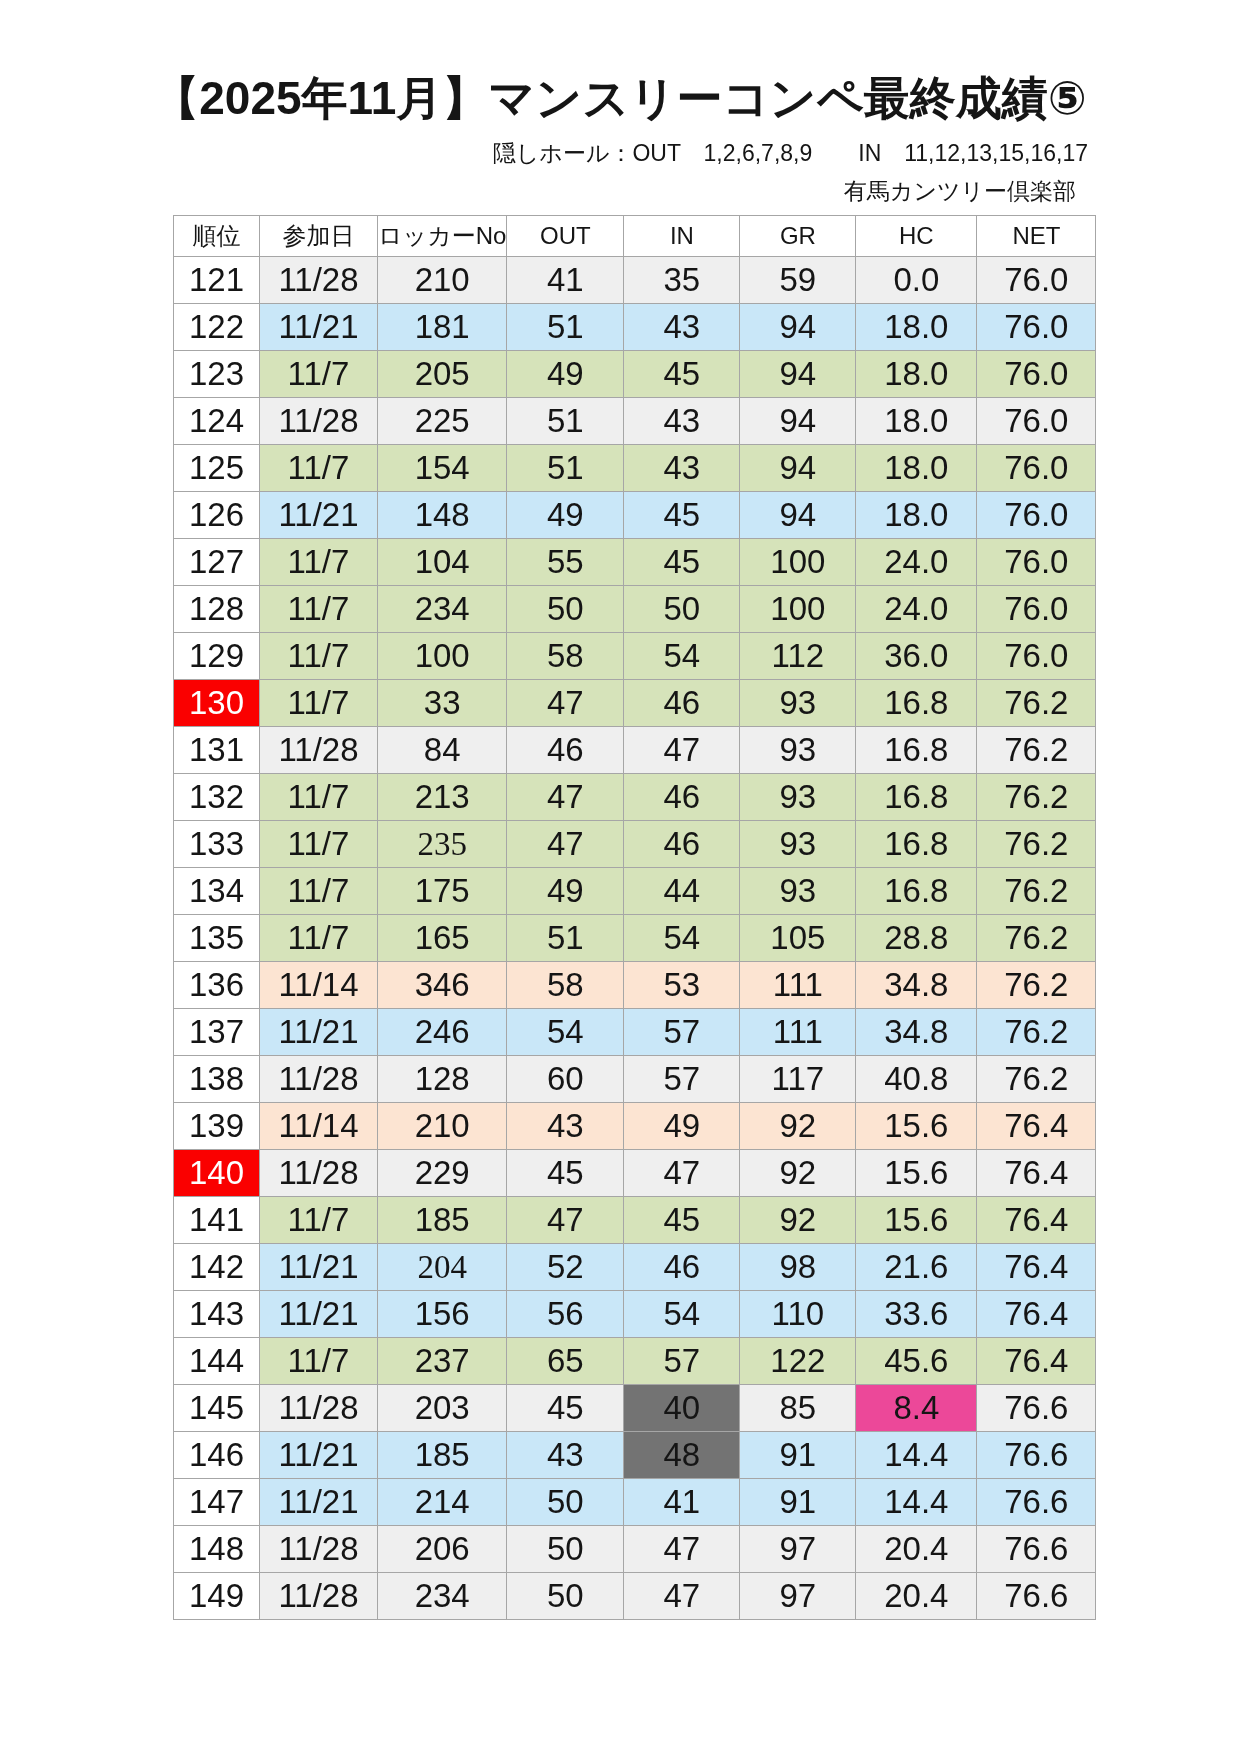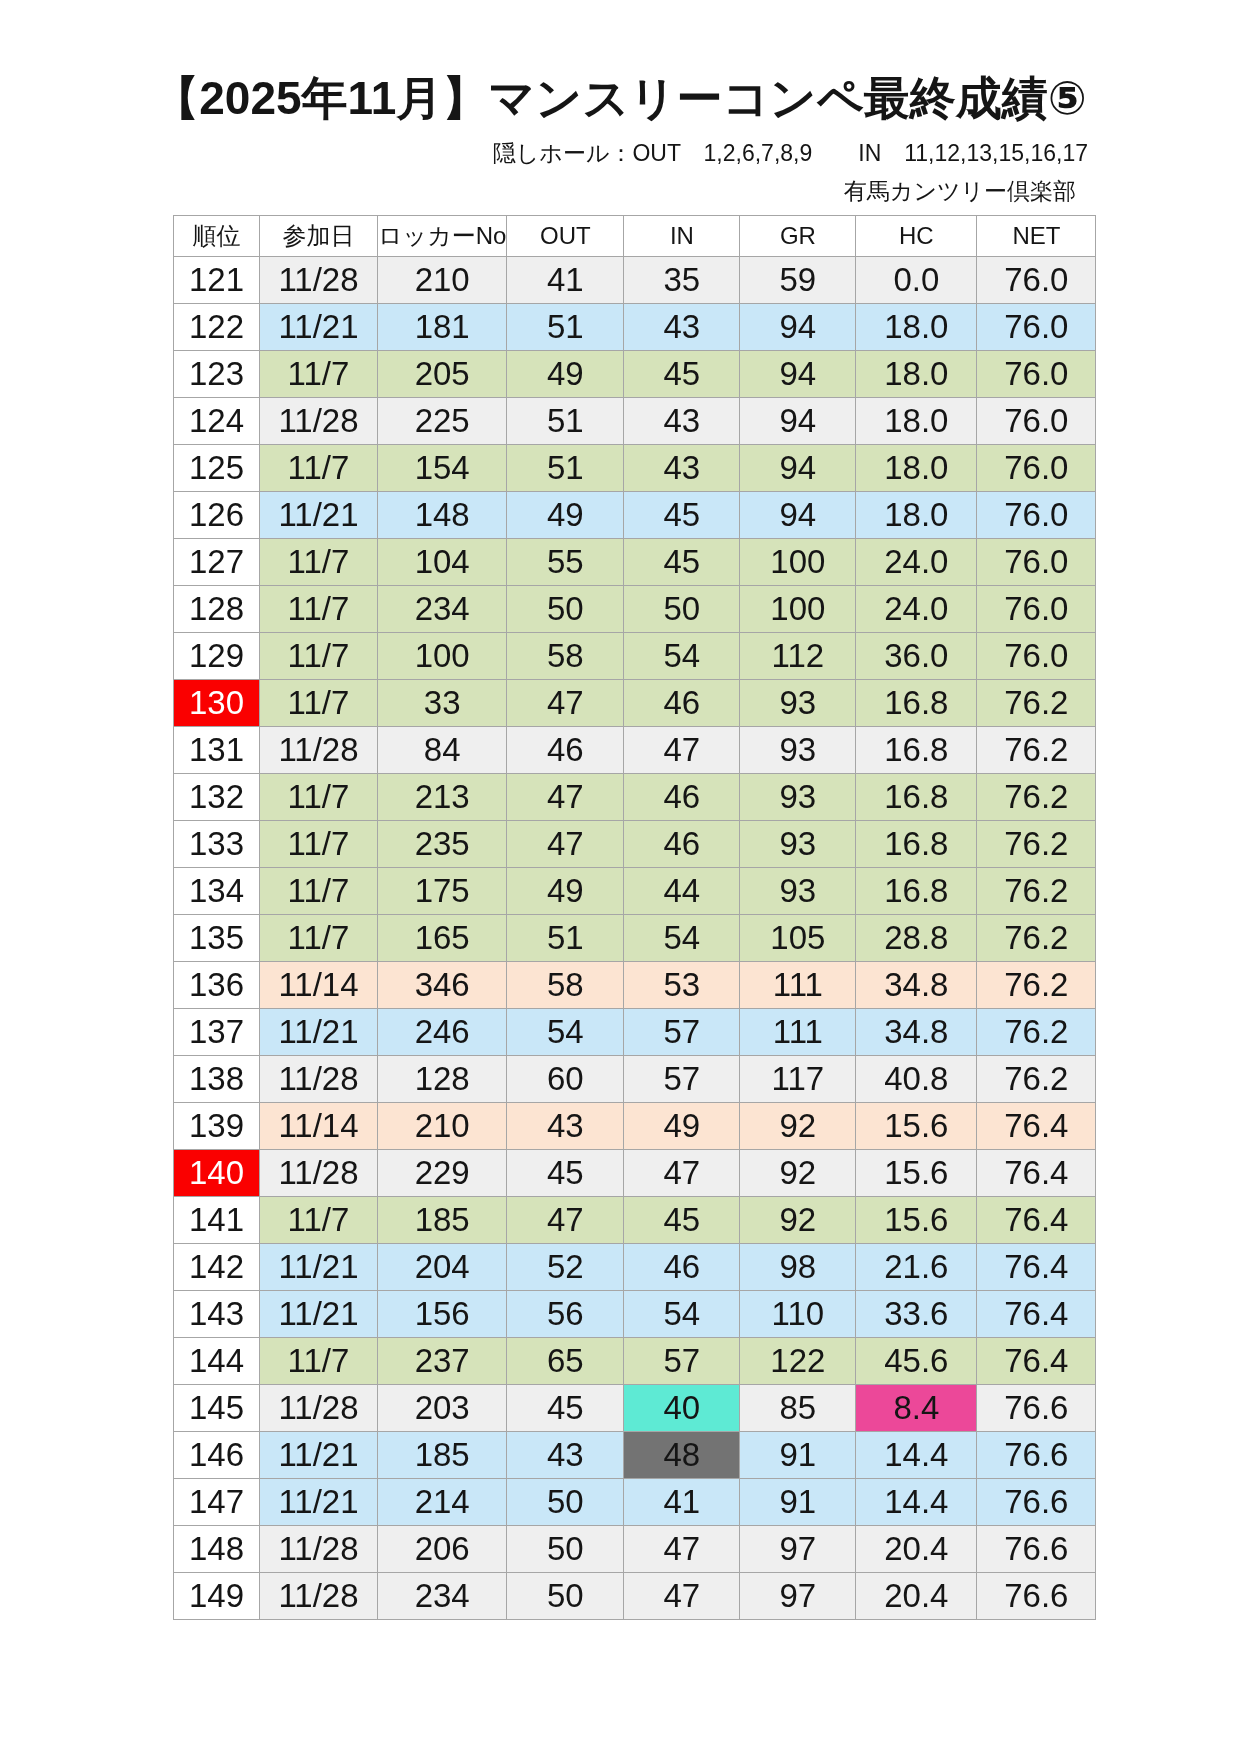--- a/index.html
+++ b/index.html
@@ -183,21 +183,21 @@
         <td style="background: rgb(214, 227, 186);">213</td>
         <td style="background: rgb(214, 227, 186);">47</td>
         <td style="background: rgb(214, 227, 186);">46</td>
         <td style="background: rgb(214, 227, 186);">93</td>
         <td style="background: rgb(214, 227, 186);">16.8</td>
         <td style="background: rgb(214, 227, 186);">76.2</td>
       </tr>
       <tr>
         <td class="rank-cell">133</td>
         <td style="background: rgb(214, 227, 186);">11/7</td>
-        <td style="background: rgb(214, 227, 186);">235</td>
+        <td style="background: rgb(214, 227, 186); font-family: Liberation Serif, serif;">235</td>
         <td style="background: rgb(214, 227, 186);">47</td>
         <td style="background: rgb(214, 227, 186);">46</td>
         <td style="background: rgb(214, 227, 186);">93</td>
         <td style="background: rgb(214, 227, 186);">16.8</td>
         <td style="background: rgb(214, 227, 186);">76.2</td>
       </tr>
       <tr>
         <td class="rank-cell">134</td>
         <td style="background: rgb(214, 227, 186);">11/7</td>
         <td style="background: rgb(214, 227, 186);">175</td>
@@ -273,21 +273,21 @@
         <td style="background: rgb(214, 227, 186);">185</td>
         <td style="background: rgb(214, 227, 186);">47</td>
         <td style="background: rgb(214, 227, 186);">45</td>
         <td style="background: rgb(214, 227, 186);">92</td>
         <td style="background: rgb(214, 227, 186);">15.6</td>
         <td style="background: rgb(214, 227, 186);">76.4</td>
       </tr>
       <tr>
         <td class="rank-cell">142</td>
         <td style="background: rgb(201, 231, 248);">11/21</td>
-        <td style="background: rgb(201, 231, 248);">204</td>
+        <td style="background: rgb(201, 231, 248); font-family: Liberation Serif, serif;">204</td>
         <td style="background: rgb(201, 231, 248);">52</td>
         <td style="background: rgb(201, 231, 248);">46</td>
         <td style="background: rgb(201, 231, 248);">98</td>
         <td style="background: rgb(201, 231, 248);">21.6</td>
         <td style="background: rgb(201, 231, 248);">76.4</td>
       </tr>
       <tr>
         <td class="rank-cell">143</td>
         <td style="background: rgb(201, 231, 248);">11/21</td>
         <td style="background: rgb(201, 231, 248);">156</td>
@@ -305,21 +305,21 @@
         <td style="background: rgb(214, 227, 186);">57</td>
         <td style="background: rgb(214, 227, 186);">122</td>
         <td style="background: rgb(214, 227, 186);">45.6</td>
         <td style="background: rgb(214, 227, 186);">76.4</td>
       </tr>
       <tr>
         <td class="rank-cell">145</td>
         <td style="background: rgb(239, 239, 239);">11/28</td>
         <td style="background: rgb(239, 239, 239);">203</td>
         <td style="background: rgb(239, 239, 239);">45</td>
-        <td style="background: #5eead4;">40</td>
+        <td style="background: #737373;">40</td>
         <td style="background: rgb(239, 239, 239);">85</td>
         <td style="background: #ec4899;">8.4</td>
         <td style="background: rgb(239, 239, 239);">76.6</td>
       </tr>
       <tr>
         <td class="rank-cell">146</td>
         <td style="background: rgb(201, 231, 248);">11/21</td>
         <td style="background: rgb(201, 231, 248);">185</td>
         <td style="background: rgb(201, 231, 248);">43</td>
         <td style="background: #737373;">48</td>

